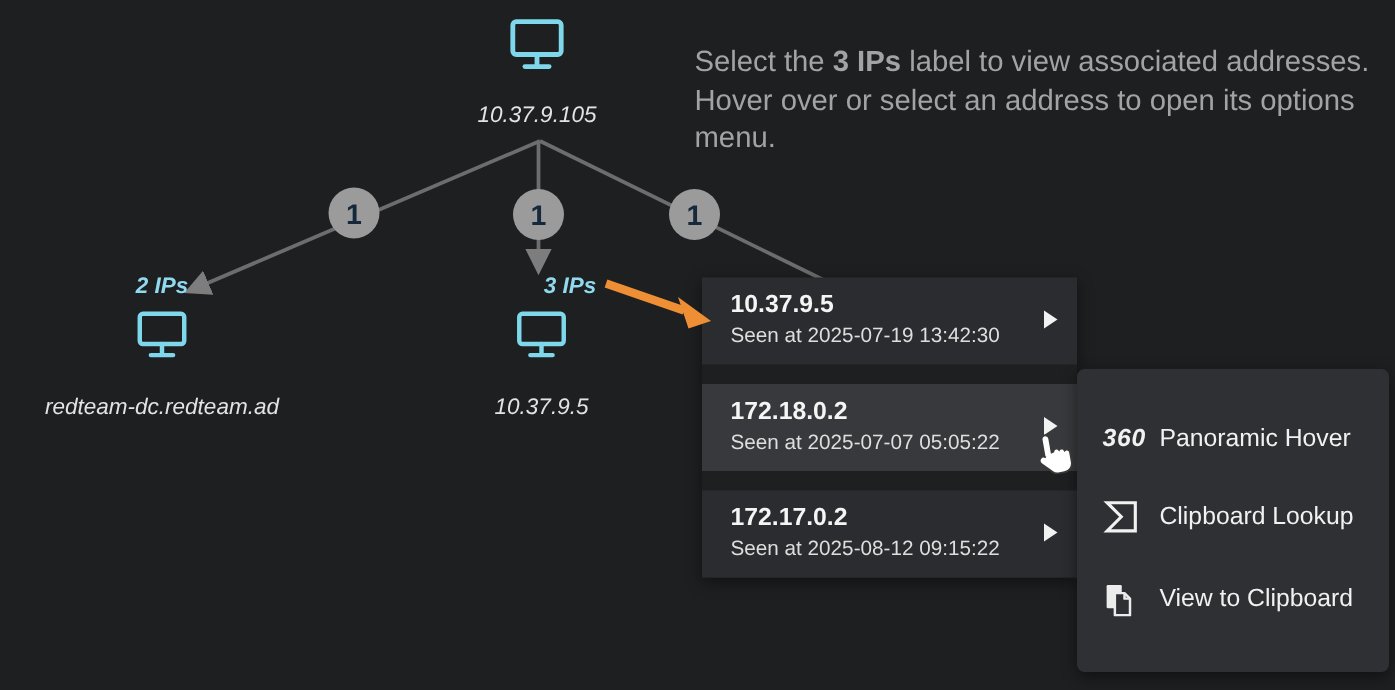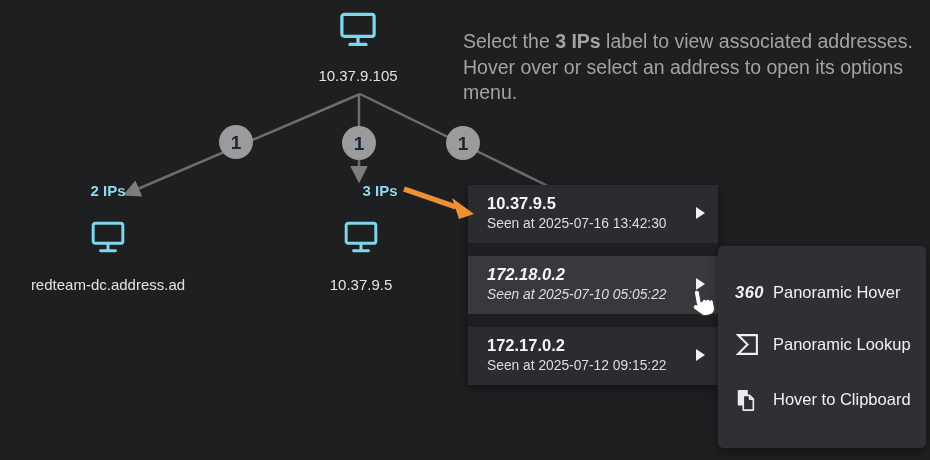--- a/index.html
+++ b/index.html
@@ -4,44 +4,44 @@
 <style>
   html,body{margin:0;padding:0;}
   body{
     width:930px;height:460px;position:relative;overflow:hidden;
     background:#1e1f21;
     font-family:"Liberation Sans", sans-serif;
   }
   .layer{position:absolute;left:0;top:0;width:930px;height:460px;}
   svg{display:block;}
   
-  .node{position:absolute;text-align:center;z-index:2;}
+  .node{position:absolute;text-align:center;z-index:2;font-style:italic;}
   .node .mon{display:inline-block;}
   .node-label{color:#e2e3e4;font-size:15px;margin-top:17px;white-space:nowrap;}
   .root-label{margin-top:14px;}
-  .ips{color:#90d9ef;font-size:15px;font-weight:bold;margin-bottom:21px;white-space:nowrap;}
+  .ips{color:#90d9ef;font-size:15px;font-weight:bold;margin-bottom:7px;white-space:nowrap;}
   .node-root{left:258px;top:11px;width:200px;}
   .node-left{left:8px;top:182px;width:200px;}
   .node-mid{left:261px;top:182px;width:200px;}
   .node-mid .ips{position:relative;left:19px;}
   
   .instruction{
     position:absolute;left:463px;top:29px;width:452px;
     color:#a3a3a3;font-size:19.5px;line-height:25.5px;z-index:2;
   }
   .instruction b{font-weight:bold;}
   
   .popup{position:absolute;left:468px;top:185px;width:250px;z-index:10;
          box-shadow:0 3px 10px rgba(0,0,0,.45);}
   .popup-row{
     position:relative;height:58px;box-sizing:border-box;
     background:#2b2c2f;padding:8px 30px 8px 19px;margin-bottom:13px;
   }
   .popup-row:last-child{margin-bottom:0;}
-  .popup-row.hover{background:#37393c;font-style:italic;}
+  .popup-row.hover{background:#37393c;}
   .popup-ip{color:#f5f5f5;font-size:16.5px;font-weight:bold;line-height:20px;}
   .popup-seen{color:#dedede;font-size:13.8px;line-height:17px;margin-top:2px;white-space:nowrap;}
   .caret{
     position:absolute;right:13px;top:22px;width:0;height:0;
     border-left:9px solid #f2f2f2;border-top:6px solid transparent;border-bottom:6px solid transparent;
   }
   
   .submenu{
     position:absolute;left:718px;top:246px;width:208px;height:202px;z-index:30;
     background:#2e3033;border-radius:5px;box-sizing:border-box;
@@ -101,21 +101,21 @@
   <div class="ips">2 IPs</div>
   <span class="mon">
     <svg width="36" height="35" viewBox="0 0 34 33">
       <g stroke="#7fd7eb" stroke-width="2.8" fill="none" stroke-linecap="round" stroke-linejoin="round">
         <rect x="3" y="3" width="28" height="19" rx="2"></rect>
         <line x1="17" y1="22" x2="17" y2="28"></line>
         <line x1="10" y1="29" x2="24" y2="29"></line>
       </g>
     </svg>
   </span>
-  <div class="node-label">redteam-dc.address.ad</div>
+  <div class="node-label">redteam-dc.redteam.ad</div>
 </div>
 
 <div class="node node-mid">
   <div class="ips">3 IPs</div>
   <span class="mon">
     <svg width="36" height="35" viewBox="0 0 34 33">
       <g stroke="#7fd7eb" stroke-width="2.8" fill="none" stroke-linecap="round" stroke-linejoin="round">
         <rect x="3" y="3" width="28" height="19" rx="2"></rect>
         <line x1="17" y1="22" x2="17" y2="28"></line>
         <line x1="10" y1="29" x2="24" y2="29"></line>
@@ -123,31 +123,31 @@
     </svg>
   </span>
   <div class="node-label">10.37.9.5</div>
 </div>
 
 <div class="instruction"><span>Select the </span><b>3 IPs</b><span> label to view associated addresses. Hover over or select an address to open its options menu.</span></div>
 
 <div class="popup">
   <div class="popup-row">
     <div class="popup-ip">10.37.9.5</div>
-    <div class="popup-seen">Seen at 2025-07-16 13:42:30</div>
+    <div class="popup-seen">Seen at 2025-07-19 13:42:30</div>
     <div class="caret"></div>
   </div>
   <div class="popup-row hover">
     <div class="popup-ip">172.18.0.2</div>
-    <div class="popup-seen">Seen at 2025-07-10 05:05:22</div>
+    <div class="popup-seen">Seen at 2025-07-07 05:05:22</div>
     <div class="caret"></div>
   </div>
   <div class="popup-row">
     <div class="popup-ip">172.17.0.2</div>
-    <div class="popup-seen">Seen at 2025-07-12 09:15:22</div>
+    <div class="popup-seen">Seen at 2025-08-12 09:15:22</div>
     <div class="caret"></div>
   </div>
 </div>
 
 <svg class="layer" style="z-index:20;pointer-events:none" width="930" height="460" viewBox="0 0 930 460">
   <line x1="404" y1="189" x2="456" y2="207" stroke="#ee8f35" stroke-width="5.5"></line>
   <polygon points="474,214 452,198 459,219" fill="#ee8f35"></polygon>
 </svg>
 
 <div class="submenu">
@@ -156,31 +156,31 @@
         <span class="i360">360</span>
       </span>
     <span>Panoramic Hover</span>
   </div>
   <div class="menu-item">
     <span class="menu-icon">
       <svg width="25" height="25" viewBox="0 0 24 24">
         <path d="M3 3 L21 3 L21 21 L3 21 L12 12 Z" fill="none" stroke="#f1f1f1" stroke-width="2"></path>
       </svg>
     </span>
-    <span>Panoramic Lookup</span>
+    <span>Clipboard Lookup</span>
   </div>
   <div class="menu-item">
     <span class="menu-icon">
       <svg width="22" height="24" viewBox="0 0 24 26">
         <rect x="3" y="2" width="11" height="17" rx="1" fill="#ececec"></rect>
         <path d="M9 8 L16 8 L20 12 L20 24 L9 24 Z" fill="#2e3033" stroke="#ececec" stroke-width="1.8" stroke-linejoin="round"></path>
         <path d="M16 8 L16 12 L20 12" fill="none" stroke="#ececec" stroke-width="1.8" stroke-linejoin="round"></path>
       </svg>
     </span>
-    <span>Hover to Clipboard</span>
+    <span>View to Clipboard</span>
   </div>
 </div>
 
 <span class="cursor">
   <svg width="28" height="32" viewBox="0 0 24 28">
     <path d="M10.2 1.5 c1.3 0 2.2 1 2.2 2.3 V12 l1.1-.3 c.2-.8.9-1.4 1.8-1.4 .8 0 1.4.4 1.7 1 .3-.3.8-.5 1.3-.5 .9 0 1.6.6 1.8 1.4 .3-.2.6-.3 1-.3 1 0 1.9.8 1.9 1.9 v5.6 c0 2.9-2.3 5.2-5.2 5.2 h-3.6 c-1.2 0-2.3-.5-3.1-1.3 L5.4 17.5 c-.9-.9-.9-2.3 0-3.2 .9-.9 2.3-.9 3.2 0 l-.6-.6 V3.8 c0-1.3 1-2.3 2.2-2.3 z" fill="#ffffff" stroke="#3a3a3a" stroke-width="1" transform="rotate(-10 12 14)"></path>
   </svg>
 </span>
 
 </body></html>

